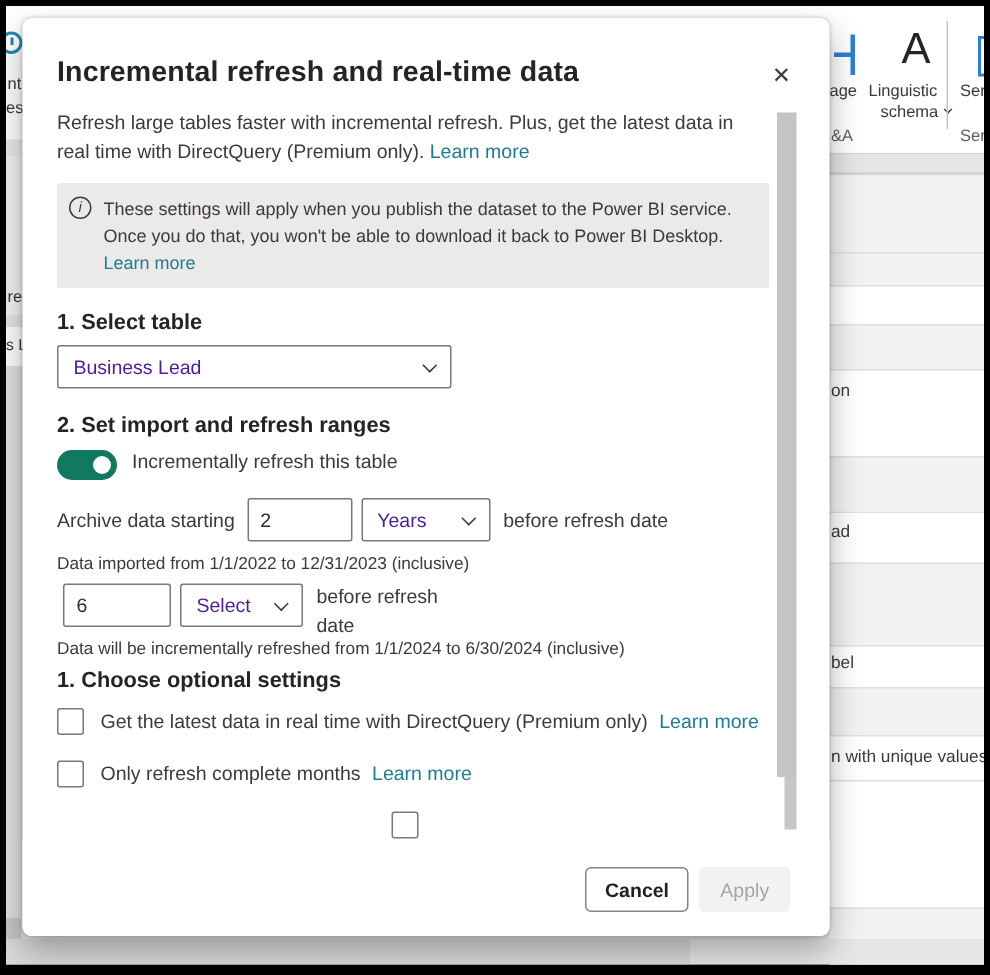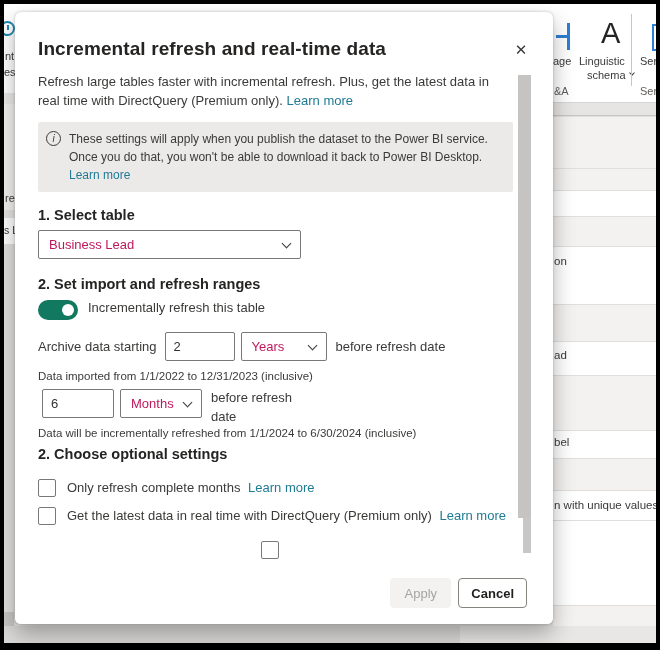--- a/index.html
+++ b/index.html
@@ -45,21 +45,21 @@
   a.lnk { color:#1f7a93; text-decoration:none; cursor:pointer; }
   .banner { margin-top:12px; background:#eceae9; border-radius:2px; padding:8px 10px 8px 8px; display:flex; gap:8px; }
   .info-ico { flex:0 0 15px; width:15px; height:15px; margin-top:1px; border:1px solid #3b3a39; border-radius:50%;
               font-size:10px; color:#3b3a39; display:flex; align-items:center; justify-content:center; font-style:italic; }
   .banner-txt { font-size:12px; color:#3b3a39; line-height:1.5; }
 
   .sect { font-size:14.5px; font-weight:700; color:#252423; }
   .sect.s1 { margin-top:15px; } .sect.s2 { margin-top:17px; } .sect.s3 { margin-top:7px; }
 
   .selectbox { height:29px; border:1px solid #7a7875; border-radius:2px; background:#fff; display:flex; align-items:center;
-               justify-content:space-between; padding:0 10px; font-size:13px; color:#be185d; cursor:pointer; }
+               justify-content:space-between; padding:0 10px; font-size:13px; color:#4c1d95; cursor:pointer; }
   .table-select { width:263px; margin-top:7px; }
   .chev { width:7px; height:7px; border-right:1.4px solid #3b3a39; border-bottom:1.4px solid #3b3a39;
           transform:rotate(45deg); margin-top:-3px; flex:0 0 auto; }
   .chev.tiny { width:4px; height:4px; display:inline-block; margin-left:2px; vertical-align:2px; }
 
   .toggle-row { margin-top:8px; display:flex; gap:10px; }
   .toggle { width:40px; height:20px; border-radius:10px; background:#10795f; position:relative; cursor:pointer; }
   .toggle .knob { position:absolute; right:4px; top:4px; width:12px; height:12px; border-radius:50%; background:#fff; }
   .lbl { font-size:13px; color:#3b3a39; }
 
@@ -190,55 +190,55 @@
         <span>Years</span>
         <span class="chev"></span>
       </div>
       <span class="suffix">before refresh date</span>
     </div>
     <div class="note">Data imported from 1/1/2022 to 12/31/2023 (inclusive)</div>
 
     <div class="row-incr">
       <input class="num-input" value="6" style="">
       <div class="selectbox unit-select">
-        <span>Months</span>
+        <span>Select</span>
         <span class="chev"></span>
       </div>
       <span class="suffix">before refresh date</span>
     </div>
     <div class="note2">Data will be incrementally refreshed from 1/1/2024 to 6/30/2024 (inclusive)</div>
 
-    <div class="sect s3">2. Choose optional settings</div>
-
+    <div class="sect s3">1. Choose optional settings</div>
+
+    <div class="cb-row c1">
+      <span class="cbox"></span>
+      <span class="cb-lbl">
+        <span>Get the latest data in real time with DirectQuery (Premium only)</span>
+        <a class="lnk">Learn more</a>
+      </span>
+    </div>
     <div class="cb-row c2">
       <span class="cbox"></span>
       <span class="cb-lbl">
         <span>Only refresh complete months</span>
         <a class="lnk">Learn more</a>
       </span>
     </div>
-    <div class="cb-row c1">
-      <span class="cbox"></span>
-      <span class="cb-lbl">
-        <span>Get the latest data in real time with DirectQuery (Premium only)</span>
-        <a class="lnk">Learn more</a>
-      </span>
-    </div>
     <div class="cb-row c3">
       <span class="cbox"></span>
       <span class="cb-lbl">
         <span>Detect data changes</span>
         <a class="lnk">Learn more</a>
       </span>
     </div>
 
   </div>
 
   <div class="dlg-scroll-thumb"></div>
   <div class="dlg-scroll-tail"></div>
 
   <div class="dlg-footer">
     <div class="btns">
+      <button class="btn btn-cancel">Cancel</button>
       <button class="btn btn-apply">Apply</button>
-      <button class="btn btn-cancel">Cancel</button>
     </div>
   </div>
 </div>
 
 </body></html>

